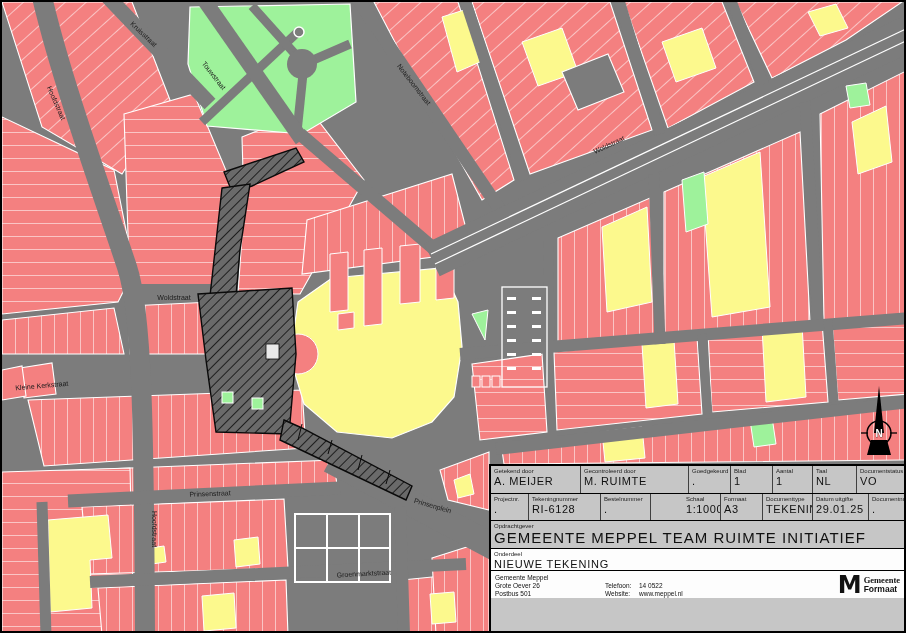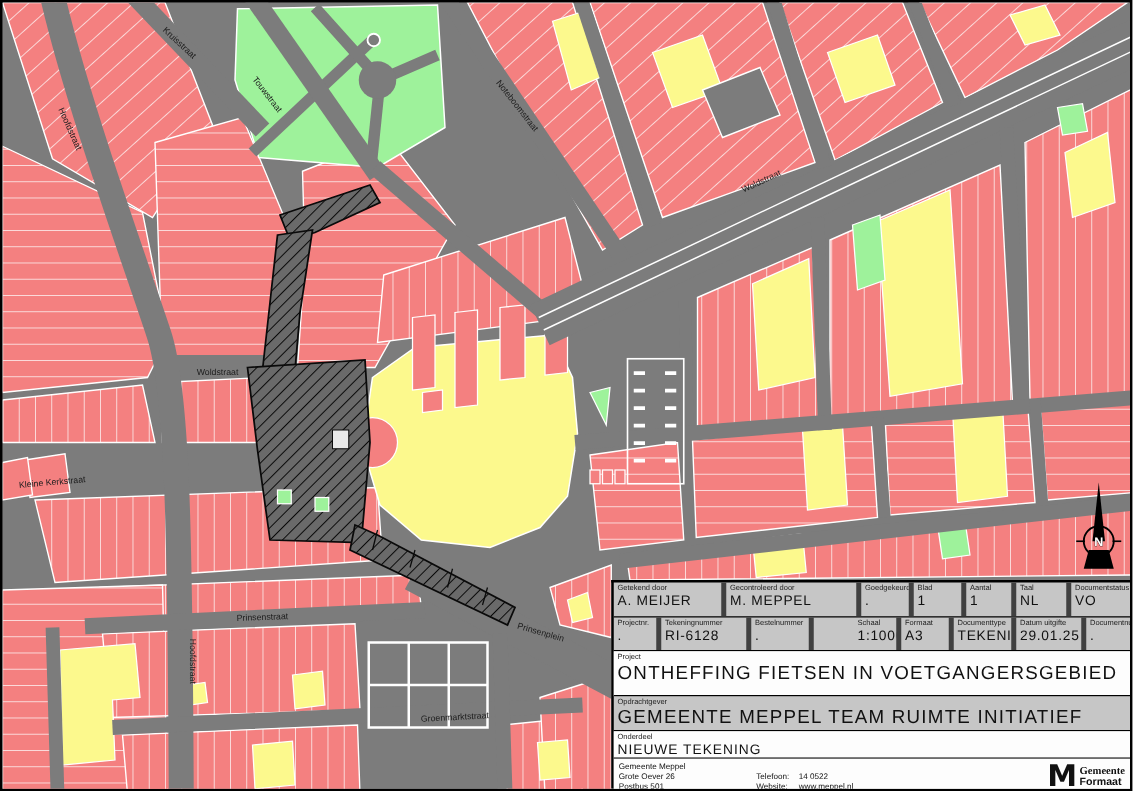--- a/index.html
+++ b/index.html
@@ -3,21 +3,21 @@
 <meta charset="utf-8">
 <style>
   html,body{margin:0;padding:0;background:#fff;}
   .sheet{position:relative;width:906px;height:633px;border:2px solid #000;box-sizing:border-box;
          overflow:hidden;background:#7c7c7c;font-family:"Liberation Sans",sans-serif;}
   .sheet svg{position:absolute;left:0;top:0;}
   
   .tblock{position:absolute;left:487px;top:462px;width:417px;height:167px;background:#c6c6c6;
           border-left:2px solid #000;border-top:2px solid #000;box-sizing:border-box;color:#111;}
   .tb-row{display:flex;border-bottom:1px solid #000;box-sizing:border-box;}
-  .tb-cell{border-right:4px solid #404040;box-sizing:border-box;padding:1px 3px 0 3px;overflow:hidden;}
+  .tb-cell{border-right:1px solid #404040;box-sizing:border-box;padding:1px 3px 0 3px;overflow:hidden;}
   .tb-cell:last-child{border-right:none;flex:1;}
   .tb-label{font-size:6px;line-height:8px;color:#222;white-space:nowrap;}
   .tb-value{font-size:11px;line-height:13px;letter-spacing:0.6px;white-space:nowrap;color:#111;}
   .tb-big .tb-value{font-size:15px;line-height:18px;letter-spacing:1px;}
   .tb-mid .tb-value{font-size:15px;line-height:16px;letter-spacing:1px;}
   .tb-sml .tb-value{font-size:11px;line-height:12px;letter-spacing:0.8px;}
   .row-white{background:#fdfdfd;}
   .tb-footer{display:flex;padding:3px 4px;height:27px;box-sizing:border-box;background:#fdfdfd;}
   .addr{width:110px;font-size:6.5px;line-height:8px;}
   .contact{flex:1;font-size:6.5px;line-height:8px;padding-top:8px;}
@@ -239,21 +239,21 @@
 
   <div class="tblock">
 
     <div class="tb-row" style="height:28px;">
       <div class="tb-cell" style="width:90px;">
         <div class="tb-label">Getekend door</div>
         <div class="tb-value">A. MEIJER</div>
       </div>
       <div class="tb-cell" style="width:108px;">
         <div class="tb-label">Gecontroleerd door</div>
-        <div class="tb-value">M. MEPPEL</div>
+        <div class="tb-value">M. RUIMTE</div>
       </div>
       <div class="tb-cell" style="width:42px;">
         <div class="tb-label">Goedgekeurd</div>
         <div class="tb-value">.</div>
       </div>
       <div class="tb-cell" style="width:42px;">
         <div class="tb-label">Blad</div>
         <div class="tb-value">1</div>
       </div>
       <div class="tb-cell" style="width:40px;">
@@ -298,24 +298,20 @@
       <div class="tb-cell" style="width:56px;">
         <div class="tb-label">Datum uitgifte</div>
         <div class="tb-value">29.01.25</div>
       </div>
       <div class="tb-cell">
         <div class="tb-label">Documentnummer</div>
         <div class="tb-value">.</div>
       </div>
     </div>
 
-    <div class="tb-row tb-big row-white" style="height:36px;display:block;padding:1px 3px;">
-      <div class="tb-label">Project</div>
-      <div class="tb-value">ONTHEFFING FIETSEN IN VOETGANGERSGEBIED</div>
-    </div>
 
     <div class="tb-row tb-mid" style="height:28px;display:block;padding:1px 3px;">
       <div class="tb-label">Opdrachtgever</div>
       <div class="tb-value">GEMEENTE MEPPEL TEAM RUIMTE INITIATIEF</div>
     </div>
 
     <div class="tb-row tb-sml row-white" style="height:22px;display:block;padding:1px 3px;">
       <div class="tb-label">Onderdeel</div>
       <div class="tb-value">NIEUWE TEKENING</div>
     </div>

